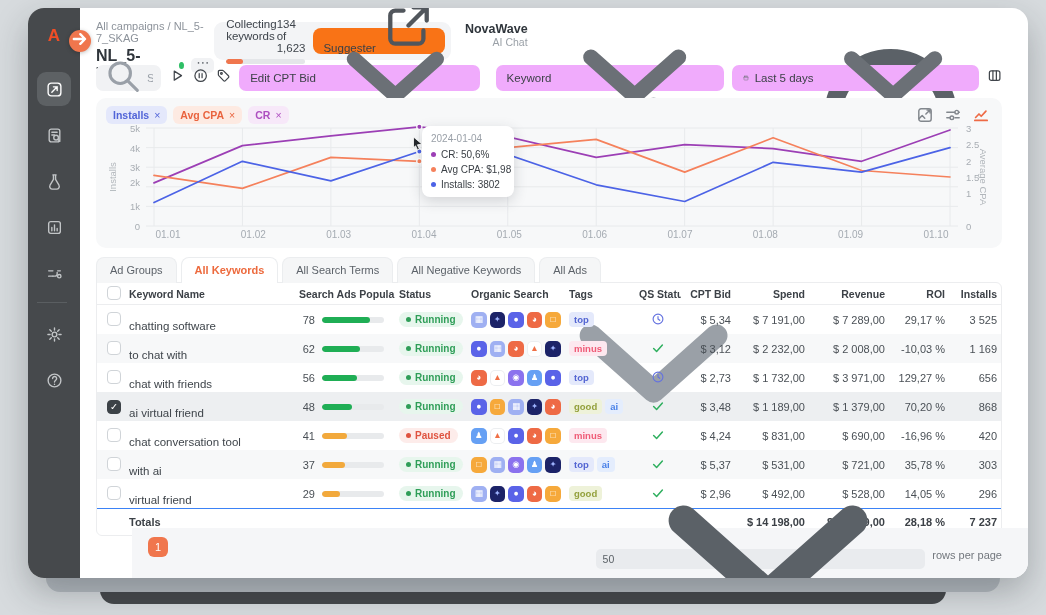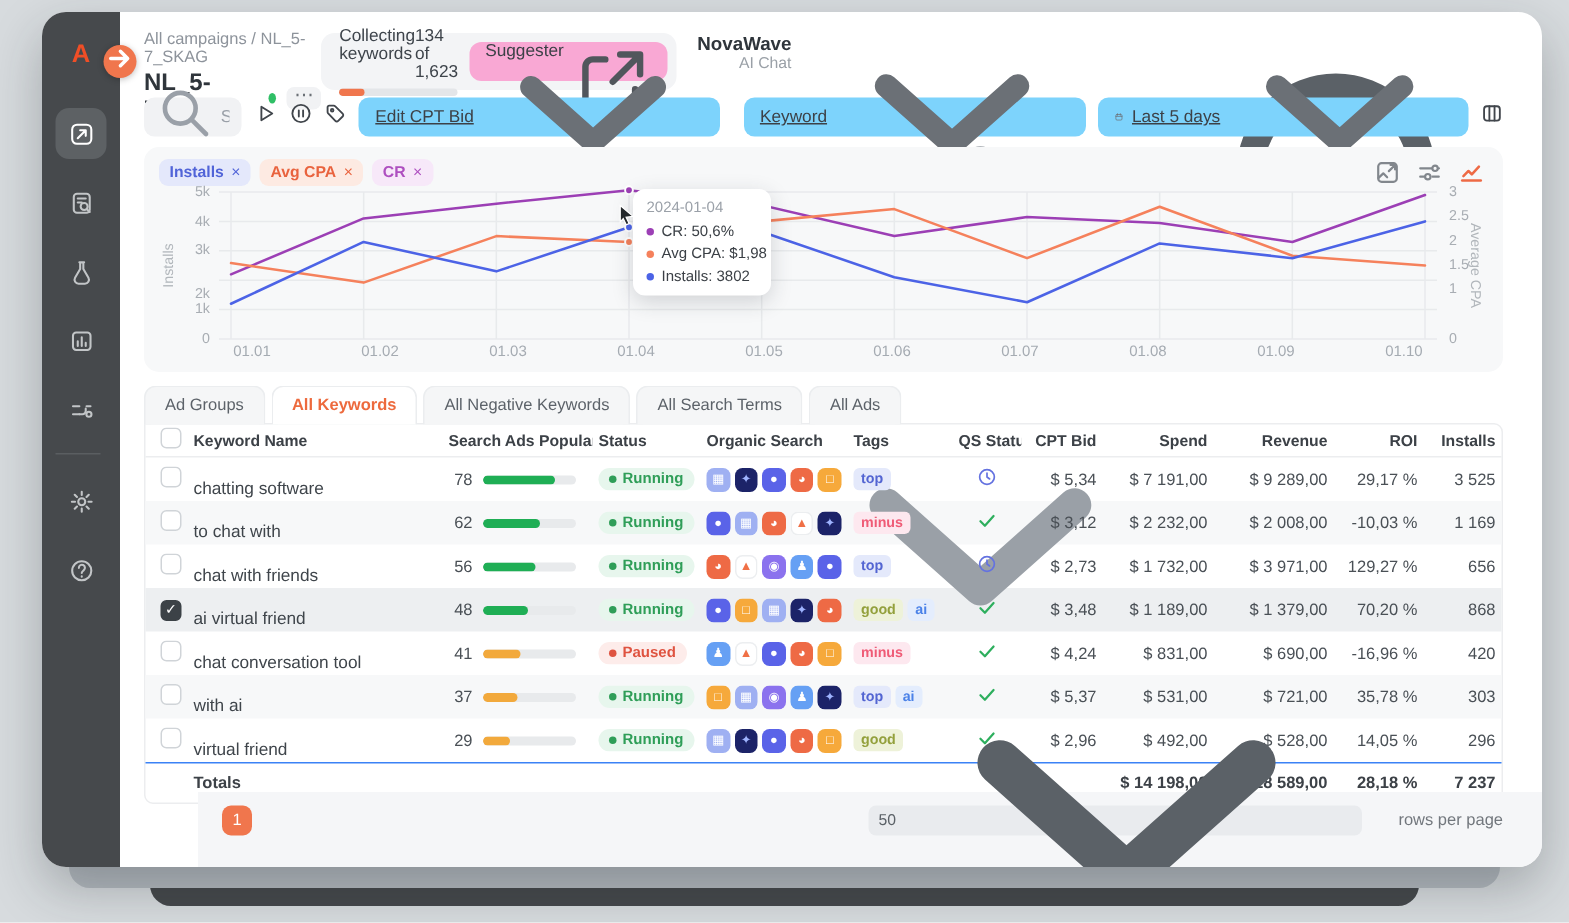--- a/index.html
+++ b/index.html
@@ -28,38 +28,38 @@
   .page-title { font-size:16px; font-weight:bold; color:#2f353b; }
   .live-dot { width:7px; height:7px; border-radius:50%; background:#2fbf66; }
   .more-btn { background:#f1f2f4; border-radius:5px; padding:0 5px 6px; font-size:13px; color:#6b7076; line-height:10px; height:15px; cursor:pointer; }
   .hdr-right { display:flex; align-items:flex-start; gap:14px; padding-top:2px; }
   .collect { background:#f3f4f6; border-radius:9px; height:38px; width:312px; display:flex; align-items:center; padding:0 6px 0 12px; gap:8px; }
   .collect-info { flex:1; }
   .collect-top { display:flex; justify-content:space-between; font-size:11.5px; color:#3e444b; margin-bottom:5px; }
   .collect-count { color:#3e444b; }
   .ptrack { height:5px; background:#e4e6e9; border-radius:3px; overflow:hidden; }
   .pfill { height:100%; background:#f0764d; border-radius:3px; }
-  .suggester { background:#f9a8d4; border-radius:8px; height:26px; display:flex; align-items:flex-start; gap:6px; padding:0 10px; font-size:11.5px; color:#3c4147; cursor:pointer; white-space:nowrap; }
+  .suggester { background:#f97316; border-radius:8px; height:26px; display:flex; align-items:flex-end; gap:6px; padding:0 10px; font-size:11.5px; color:#3c4147; cursor:pointer; white-space:nowrap; }
   .suggester svg { width:11px; height:11px; color:#51565c; }
   .user { text-align:right; line-height:1.15; }
   .user-name { font-size:12.5px; font-weight:bold; color:#2f353b; }
   .user-sub { font-size:10.5px; color:#9aa0a7; }
   .updown { display:flex; flex-direction:column; color:#9aa0a7; margin-top:3px; }
   .updown svg { width:10px; height:7px; }
   .bell { margin-top:4px; color:#5b6167; cursor:pointer; }
   .bell svg { width:16px; height:16px; }
   
   .toolbar { height:32px; display:flex; align-items:center; gap:8px; }
   .search { background:#f1f2f4; border-radius:7px; height:26px; width:100px; display:flex; align-items:center; gap:5px; padding:0 8px; color:#9aa0a8; }
   .search svg { width:11px; height:11px; flex:0 0 11px; }
   .search input { border:0; outline:0; background:transparent; width:100%; font-size:11.5px; color:#3c4147; font-family:inherit; }
   .search input::placeholder { color:#9aa0a8; }
   .icon-btn { width:26px; height:26px; display:flex; align-items:center; justify-content:center; color:#41464c; cursor:pointer; border-radius:6px; }
   .icon-btn svg { width:15px; height:15px; }
-  .pill-btn { background:#7dd3fc; border-radius:7px; height:26px; display:flex; align-items:center; gap:6px; padding:0 11px; font-size:11.5px; color:#3c4147; cursor:pointer; white-space:nowrap;text-decoration:underline; }
+  .pill-btn { background:#f0abfc; border-radius:7px; height:26px; display:flex; align-items:center; gap:6px; padding:0 11px; font-size:11.5px; color:#3c4147; cursor:pointer; white-space:nowrap; }
   .pill-btn svg { width:10px; height:10px; color:#6b7076; }
   .pill-btn .cal { width:12px; height:12px; }
   .tb-spacer { flex:1; }
   
   .chart-card { margin-top:4px; background:#f7f8f9; border-radius:10px; height:150px; position:relative; padding:8px 0 0 10px; }
   .chip-row { display:flex; gap:6px; }
   .chip { border-radius:6px; font-size:10.5px; font-weight:bold; padding:3px 7px; display:flex; gap:5px; align-items:center; cursor:pointer; }
   .chip .x { cursor:pointer; font-weight:normal; }
   .chart-tools { position:absolute; right:12px; top:10px; display:flex; gap:10px; align-items:center; }
   .chart-tools .icon-btn { width:18px; height:18px; color:#82878d; }
@@ -109,21 +109,21 @@
   .status i { width:5px; height:5px; border-radius:50%; }
   .orgs { display:flex; gap:3px; }
   .app-ic { width:16px; height:16px; border-radius:5px; display:inline-flex; align-items:center; justify-content:center; font-size:8.5px; line-height:1; }
   .tagp { display:inline-block; font-size:9.5px; font-weight:bold; border-radius:4px; padding:2px 5px; margin-right:3px; }
   .qs svg { width:14px; height:14px; }
   .t-totals { height:27px; border-top:1px solid #3b82f6; }
   .t-totals .cell { font-weight:bold; font-size:11px; color:#3c4147; }
   
   .foot { position:absolute; left:52px; right:0; bottom:0; height:50px; background:#f5f6f8; display:flex; align-items:flex-start; justify-content:space-between; padding:9px 28px 0 16px; }
   .page-btn { width:20px; height:20px; background:#f0764d; color:#fff; font-size:11px; border-radius:6px; display:flex; align-items:center; justify-content:center; cursor:pointer; }
-  .foot-right { display:flex; align-items:center; gap:24px; }
+  .foot-right { display:flex; align-items:flex-start; gap:7px;margin-top:12px; }
   .rpp-select { background:#e9ebee; border-radius:5px; height:20px; display:flex; align-items:center; gap:4px; padding:0 7px; font-size:10.5px; color:#5b6167; cursor:pointer; }
   .rpp-select svg { width:9px; height:9px; }
   .rpp-label { font-size:11px; color:#72777d; }
 </style>
 </head>
 <body>
 
 <div class="stage">
   <div class="deck-dark"></div>
   <div class="deck-mid"></div>
@@ -327,21 +327,21 @@
                   <path d="M3.2 10.2l3-3.1 2 2 4.2-4.6"></path>
                 </svg></span>
             </div>
         </div>
         <div class="plot-wrap">
           <div class="yaxis left" id="yleft">
             <span class="axis-name left">Installs</span>
           <span class="ytick" style="top: 0px;">5k</span>
               <span class="ytick" style="top: 19.6px;">4k</span>
               <span class="ytick" style="top: 39.2px;">3k</span>
-              <span class="ytick" style="top: 68px;">2k</span>
+              <span class="ytick" style="top: 54px;">2k</span>
               <span class="ytick" style="top: 78.4px;">1k</span>
               <span class="ytick" style="top: 98px;">0</span>
             </div>
           <div class="plot">
               <svg id="chart-svg" width="812" height="98">
                 <line x1="0" y1="0" x2="812" y2="0" stroke="#e8eaec" stroke-width="1"></line>
                 <line x1="0" y1="19.599999999999994" x2="812" y2="19.599999999999994" stroke="#e8eaec" stroke-width="1"></line>
                 <line x1="0" y1="39.2" x2="812" y2="39.2" stroke="#e8eaec" stroke-width="1"></line>
                 <line x1="0" y1="58.8" x2="812" y2="58.8" stroke="#e8eaec" stroke-width="1"></line>
                 <line x1="0" y1="78.4" x2="812" y2="78.4" stroke="#e8eaec" stroke-width="1"></line>
@@ -404,22 +404,22 @@
             </div>
         </div>
         <span class="cursor-glyph"><svg viewBox="0 0 12 14">
               <path d="M1.5 1l8.5 7.2-4.6.6 2 4.2-1.9.9-2-4.2L1.5 12z" fill="#23272b" stroke="#fff" stroke-width=".8"></path>
             </svg></span>
       </div>
 
       <div class="tabs" id="tabs">
           <div class="tab">Ad Groups</div>
           <div class="tab active">All Keywords</div>
+          <div class="tab">All Search Terms</div>
           <div class="tab">All Negative Keywords</div>
-          <div class="tab">All Search Terms</div>
           <div class="tab">All Ads</div>
         </div>
 
       <div class="tableBox">
         <div class="t-row t-head" id="thead">
             <div class="cell center"><span class="cb"></span></div>
             <div class="cell left">Keyword Name</div>
             <div class="cell left">Search Ads Popularity</div>
             <div class="cell left">Status</div>
             <div class="cell left">Organic Search</div>
@@ -456,21 +456,21 @@
                   <span class="app-ic" style="background: rgb(246, 169, 59); color: rgb(255, 255, 255);">□</span>
                 </span>
               </div>
               <div class="cell"><span class="tagp" style="background: rgb(228, 233, 251); color: rgb(83, 101, 210);">top</span></div>
               <div class="cell center qs"><span style="display: inline-block; width: 14px; height: 14px; color: rgb(100, 114, 224);"><svg viewBox="0 0 16 16" fill="none" stroke="currentColor" stroke-width="1.3" stroke-linecap="round" stroke-linejoin="round" style="width:100%;height:100%">
                     <circle cx="8" cy="8" r="5.6"></circle>
                     <path d="M8 5.1V8l2 1.5"></path>
                   </svg></span></div>
               <div class="cell right">$ 5,34</div>
               <div class="cell right">$ 7 191,00</div>
-              <div class="cell right">$ 9 289,00</div>
+              <div class="cell right">$ 7 289,00</div>
               <div class="cell right">29,17 %</div>
               <div class="cell right">3 525</div>
             </div>
             <div class="t-row alt">
               <div class="cell center"><span class="cb"></span></div>
               <div class="cell kw">to chat with</div>
               <div class="cell">
                 <span class="pop">
                   <span class="num">62</span>
                   <span class="bar">

